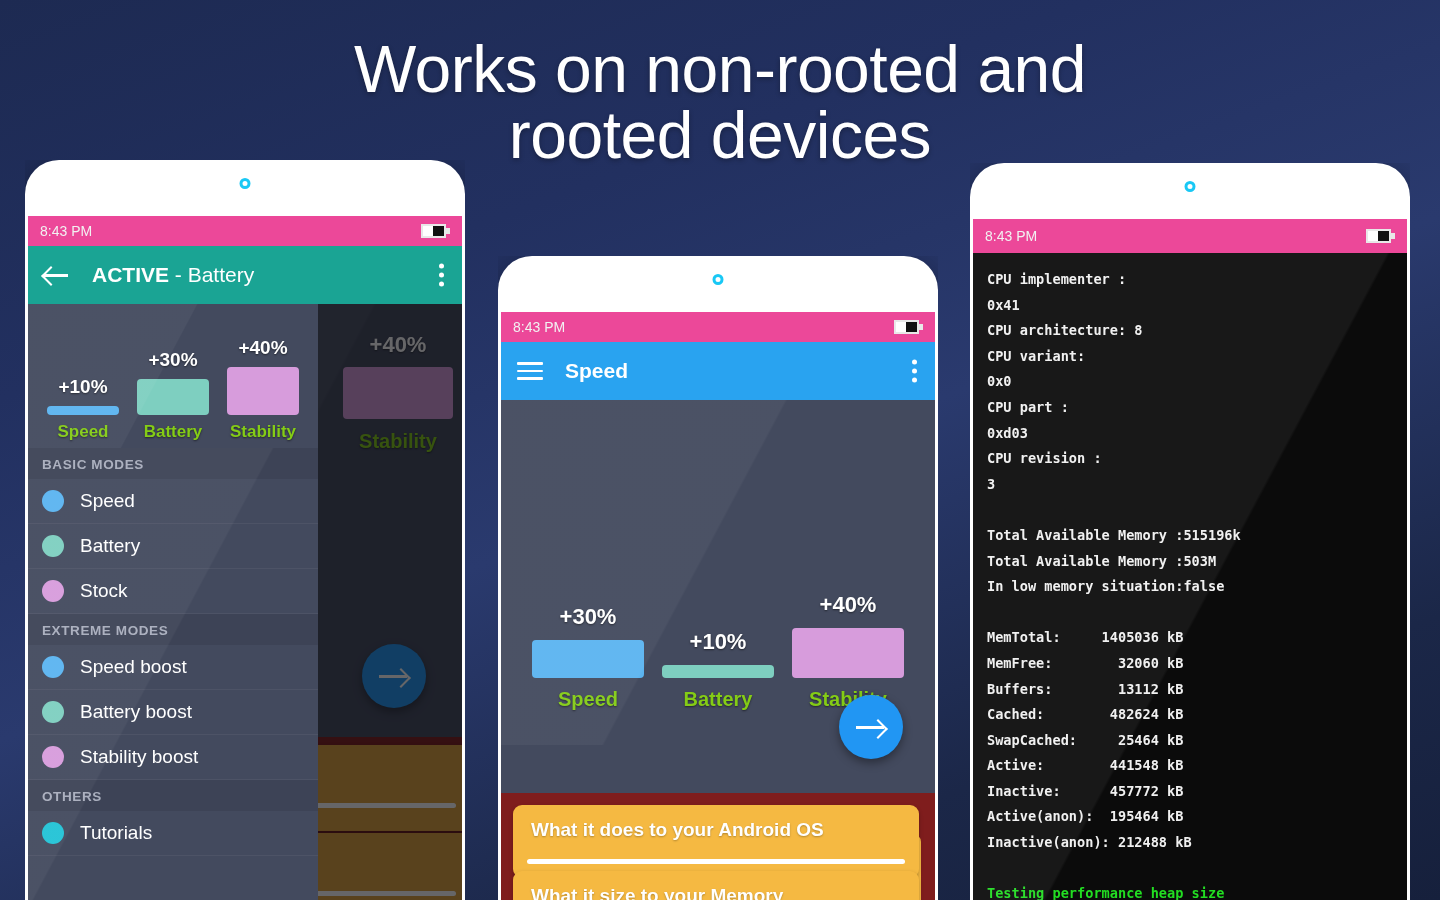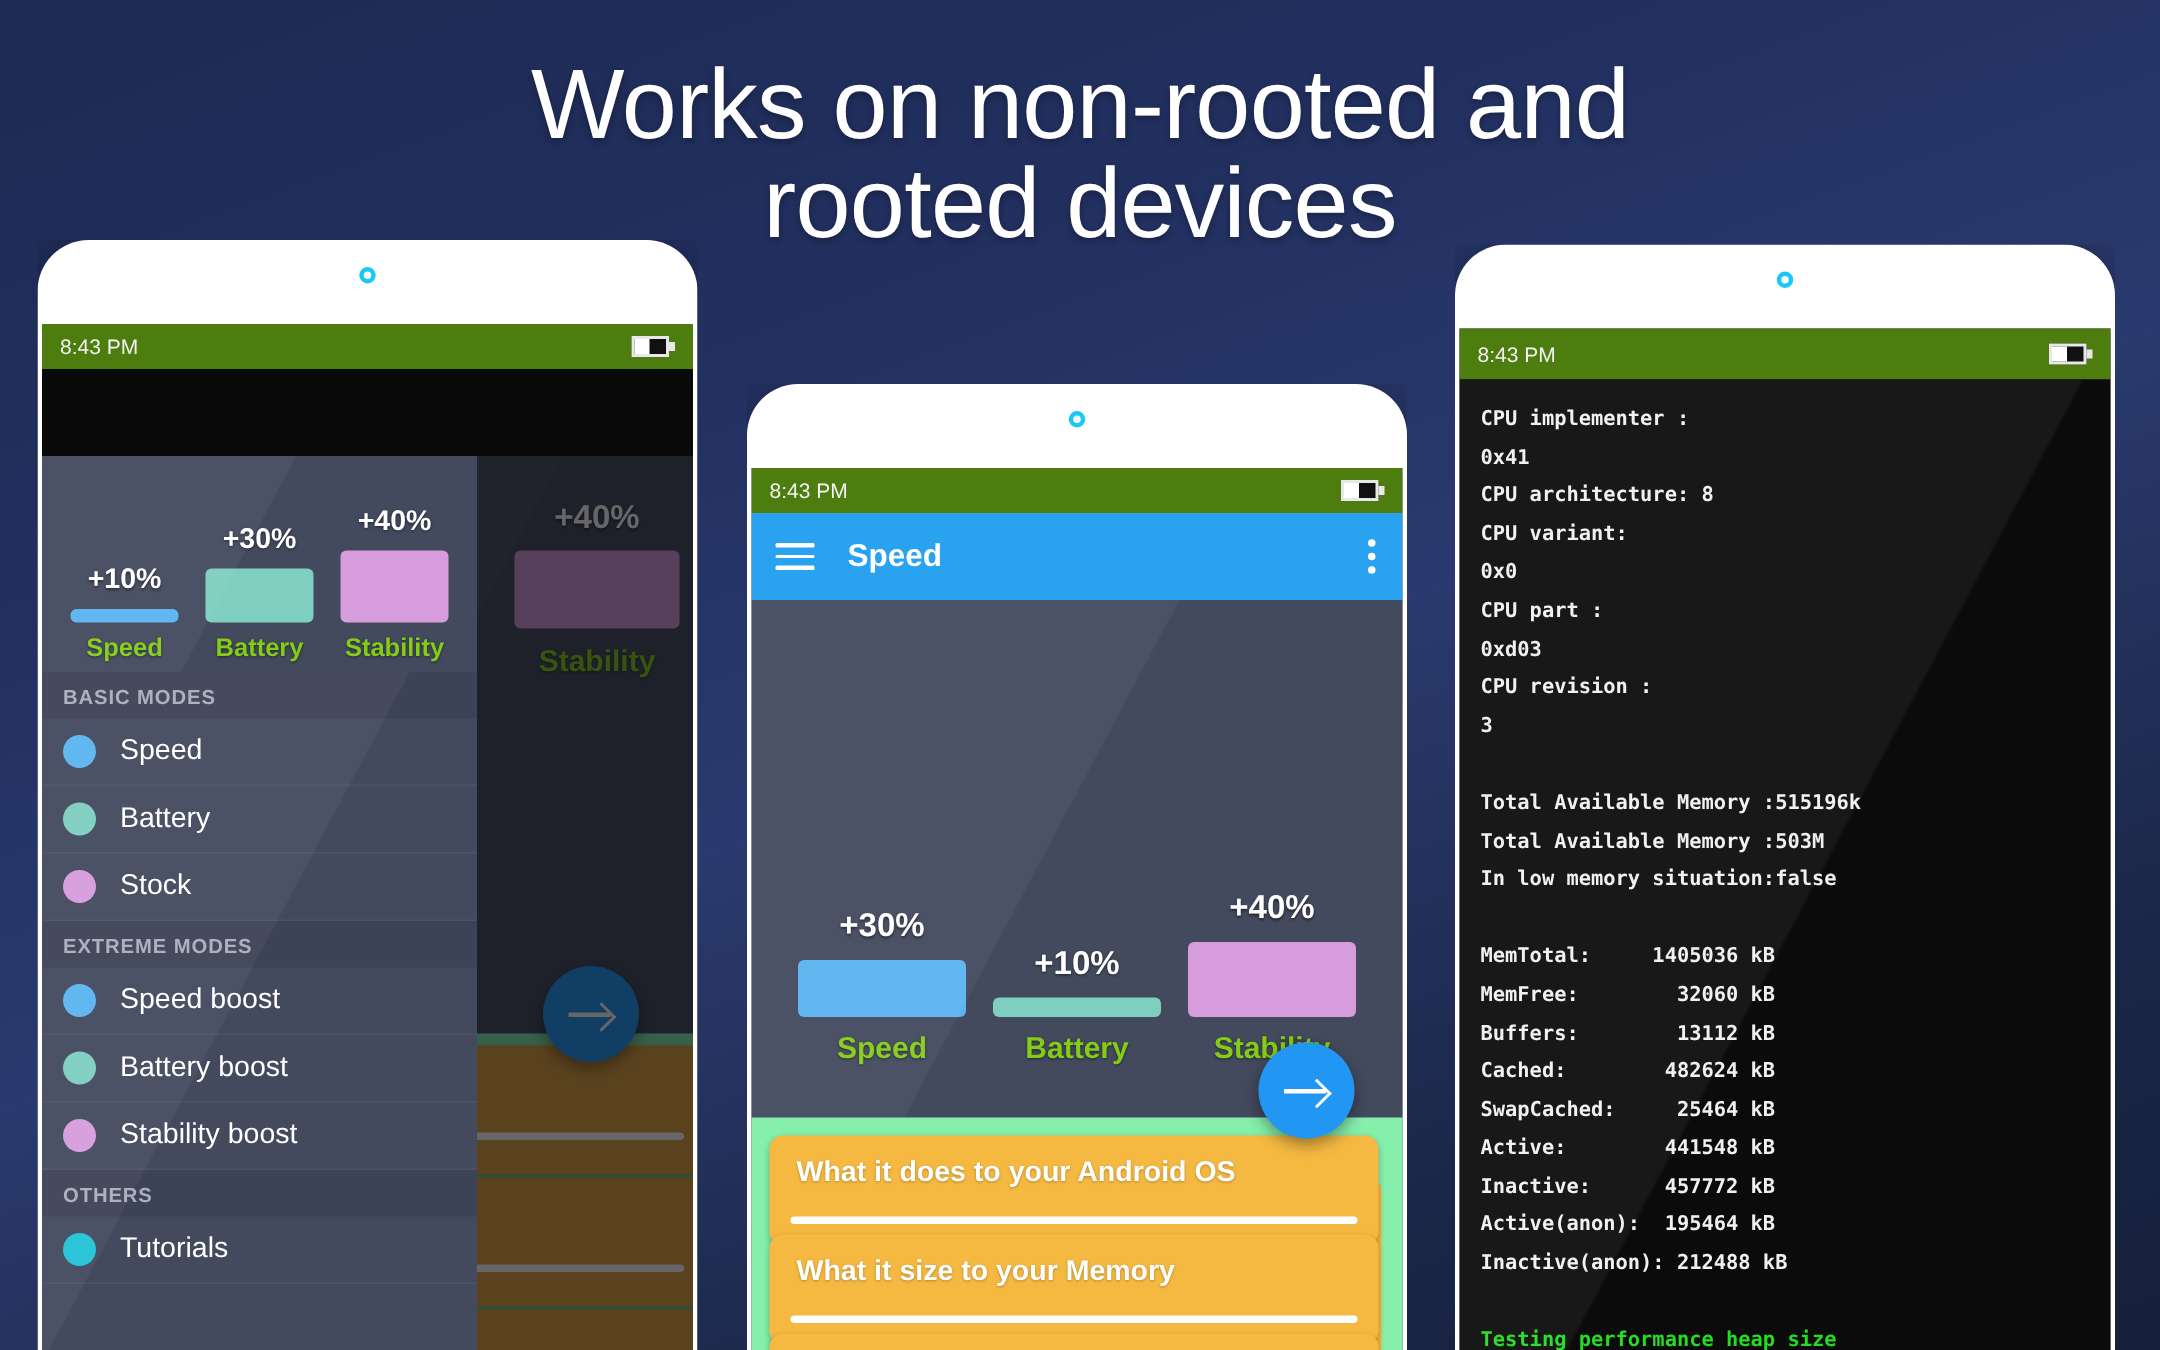--- a/index.html
+++ b/index.html
@@ -29,21 +29,21 @@
   }
   .cam {
     position: absolute; left: 50%; transform: translateX(-50%);
     width: 11px; height: 11px; border-radius: 50%;
     border: 3px solid #19c8f5; background: transparent;
   }
   .screen { position: absolute; left: 0; right: 0; bottom: 0; overflow: hidden; }
 
   
   .statusbar {
-    height: 30px; background: #4d7c0f; color: #f2f2f2;
+    height: 30px; background: #ec4899; color: #f2f2f2;
     display: flex; align-items: center; justify-content: space-between;
     padding: 0 12px; font-size: 14px;
   }
   .batt { position: relative; width: 29px; height: 14px; }
   .batt .shell {
     position: absolute; left: 0; top: 0; width: 25px; height: 14px;
     border: 2px solid #e8e8e8; background: #111;
   }
   .batt .fill { position: absolute; left: 2px; top: 2px; width: 10px; height: 10px; background: #fff; }
   .batt .tip { position: absolute; right: 0; top: 4px; width: 4px; height: 6px; background: #e8e8e8; }
@@ -85,21 +85,21 @@
   .scrim { position: absolute; inset: 0; background: rgba(8,8,12,.62); }
   .drawer { position: absolute; left: 0; top: 0; bottom: 0; width: 290px; background: #434a5e; overflow: hidden; }
   .sec-head { color: #a9aebd; font-size: 13.5px; font-weight: 700; letter-spacing: .6px;
               padding: 9px 14px 7px; background: #3d4356; }
   .d-item { display: flex; align-items: center; gap: 16px; padding: 11px 14px;
             border-bottom: 1px solid rgba(255,255,255,.055); }
   .dot { width: 22px; height: 22px; border-radius: 50%; flex: none; }
   .d-item span { color: #fff; font-size: 19px; }
 
   
-  .cardzone { background: #86efac; position: relative; overflow: hidden; }
+  .cardzone { background: #7f1d1d; position: relative; overflow: hidden; margin-top: 48px; }
   .card { position: absolute; left: 12px; border-radius: 9px; color: #fff;
           font-weight: 700; box-shadow: 0 2px 4px rgba(0,0,0,.25); }
   .card .ctext { padding: 14px 18px; text-shadow: 0 1px 2px rgba(0,0,0,.28); }
   .card .rule { height: 5px; background: #fff; border-radius: 3px; margin: 4px 14px 0; }
 
   
   .fab { position: absolute; border-radius: 50%; display: flex; align-items: center;
          justify-content: center; box-shadow: 0 4px 10px rgba(0,0,0,.38); }
   .fab .arr { position: relative; width: 30px; height: 18px; }
   .fab .arr:before { content: ""; position: absolute; left: 0; top: 8px; width: 28px; height: 2.8px; background: #fff; }
@@ -137,20 +137,31 @@
 
     <div class="statusbar">
       <span>8:43 PM</span>
       <span class="batt">
         <span class="shell"></span>
           <span class="fill"></span>
           <span class="tip"></span>
       </span>
     </div>
 
+    <div class="appbar" style="height:58px; background:#1aa494;">
+      <span class="backarrow"></span>
+      <span class="title">
+        <b>ACTIVE</b><span class="light"> - Battery</span>
+      </span>
+      <span class="kebab">
+          <i></i>
+          <i></i>
+          <i></i>
+        </span>
+    </div>
 
     <div style="position:absolute; left:0; right:0; top:88px; bottom:0; background:#434a5e; overflow:hidden;">
       <div class="sheen"></div>
 
       <div style="position:absolute; left:295px; top:28px; width:150px; text-align:center;">
         <div class="barval" style="font-size:22px;">+40%</div>
         <div class="bar" style="width:110px; height:52px; background:#d79cdc; margin:9px auto 0;"></div>
         <div class="barlab" style="font-size:20px; margin-top:11px;">Stability</div>
       </div>
 

